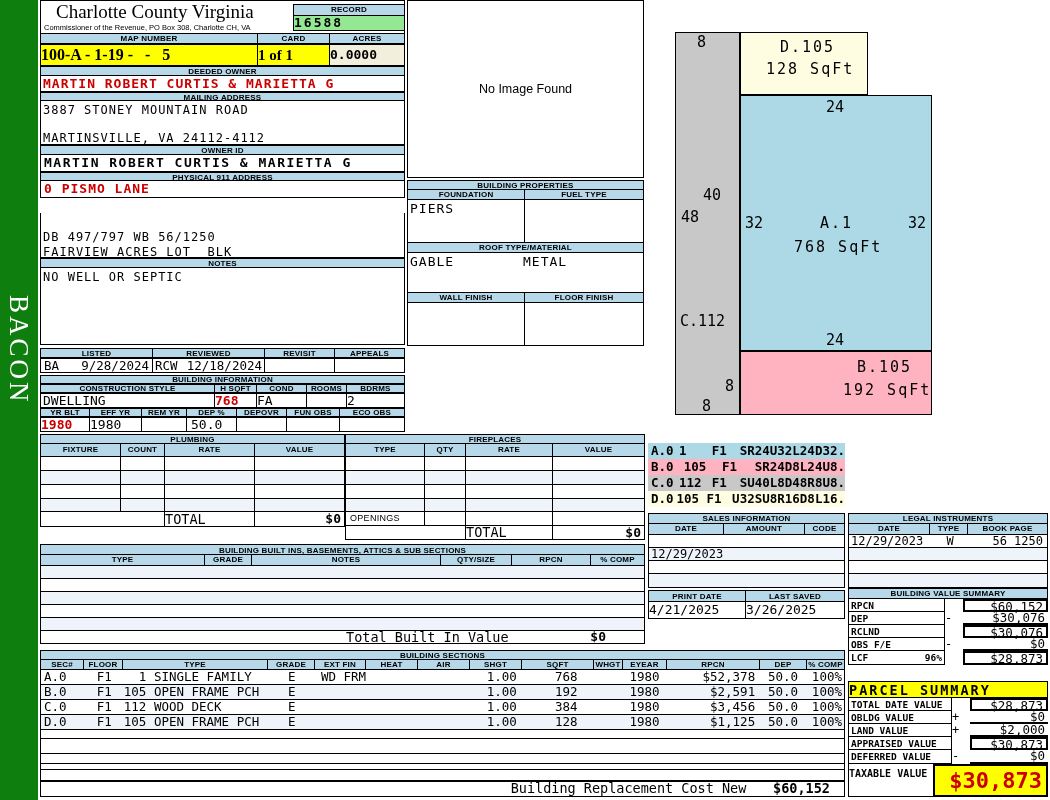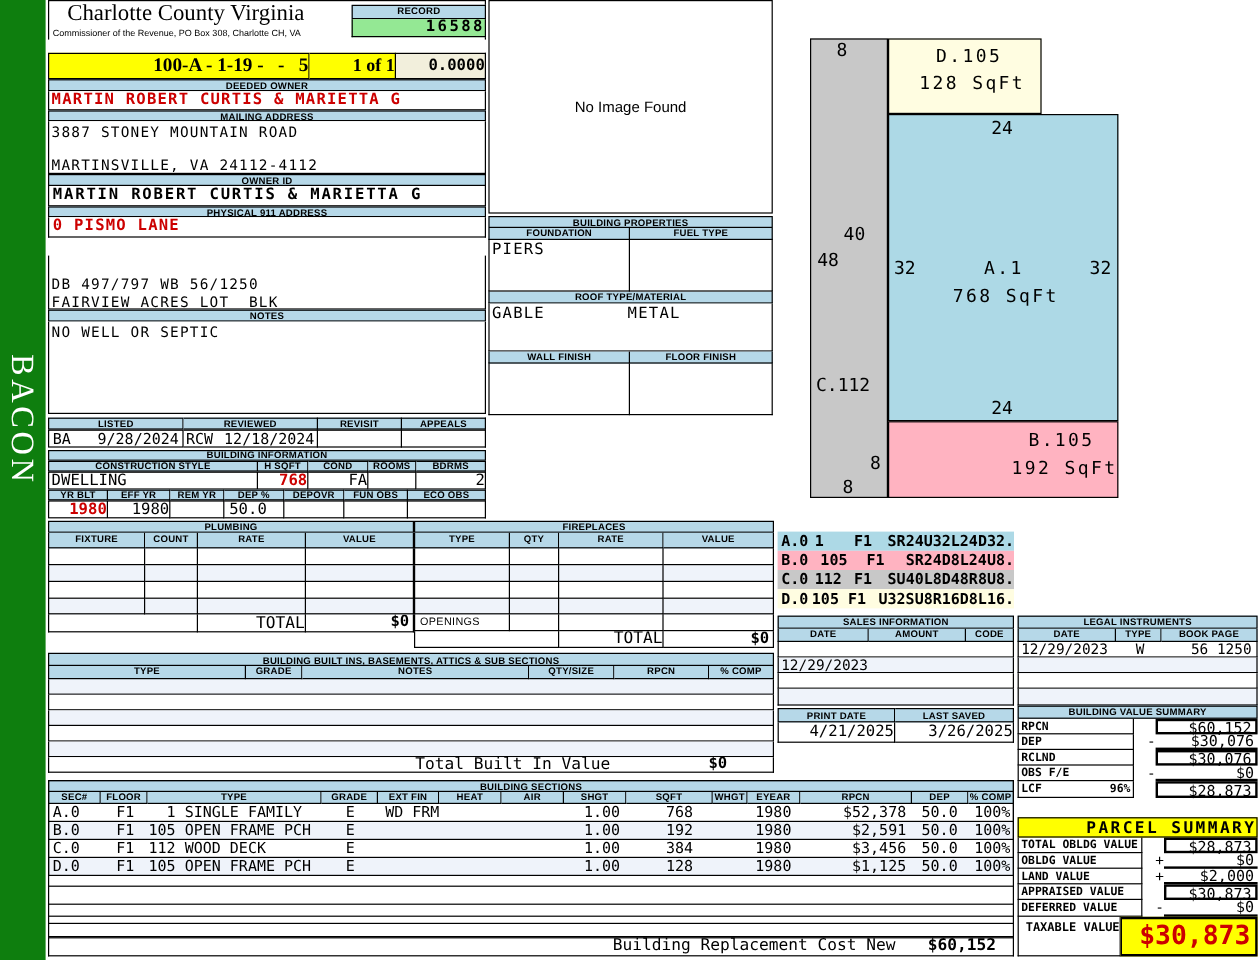--- a/index.html
+++ b/index.html
@@ -10,21 +10,21 @@
 *{box-sizing:border-box;margin:0;padding:0}
 body{margin:0;background:#fff}
 #page{position:relative;width:1050px;height:800px;background:#fff;font-family:"Liberation Sans",sans-serif;color:#000;overflow:hidden}
 .abs{position:absolute}
 .mono{font-family:"DejaVu Sans Mono","Liberation Mono",monospace}
 .hdr{background:var(--blue);border:1px solid #000;font:bold 8px "Liberation Sans",sans-serif;text-align:center;letter-spacing:.2px;line-height:10px;overflow:hidden}
 .box{border:1px solid #000;background:#fff}
 .flexr{display:flex}
 .c{border:1px solid #000;border-left:none;overflow:hidden}
 .c:first-child{border-left:1px solid #000}
-.tc{text-align:right}
+.tc{text-align:left}
 .tr{text-align:right}
 .bold{font-weight:bold}
 .red{color:var(--red)}
 .stripe{background:var(--stripe)}
 .sk{position:absolute;font:400 15px "DejaVu Sans Mono","Liberation Mono",monospace;white-space:pre}
 .skshape{position:absolute;border:1px solid #000}
 .legrow{display:flex;height:16px;font:bold 12.5px "DejaVu Sans Mono","Liberation Mono",monospace;line-height:16px}
 .legrow span{white-space:pre}
 .vrow{display:flex}
 .vlab{font:bold 9.5px "DejaVu Sans Mono","Liberation Mono",monospace;line-height:12px;padding:1px 2px;border:1px solid #000;border-top:none;display:flex;justify-content:space-between}
@@ -44,20 +44,25 @@
 
   <div class="abs box" style="left:40px;top:0;width:365px;height:33px;border-bottom:none">
     <div class="abs" style="left:15px;top:0;font:400 19px 'Liberation Serif','DejaVu Serif',serif">Charlotte County Virginia</div>
     <div class="abs" style="left:3px;top:22px;font:400 7.5px 'Liberation Sans',sans-serif">Commissioner of the Revenue, PO Box 308, Charlotte CH, VA</div>
     <div class="abs" style="left:252px;top:3px;width:112px">
       <div class="hdr" style="height:12px">RECORD</div>
       <div class="mono tc bold" style="height:15px;background:var(--recgrn);border:1px solid #000;border-top:none;font-size:13px;line-height:14px;letter-spacing:2px">16588</div>
     </div>
   </div>
 
+  <div class="abs flexr" style="left:40px;top:33px;width:365px;height:11px">
+    <div class="hdr c" style="width:218px">MAP NUMBER</div>
+    <div class="hdr c" style="width:72px">CARD</div>
+    <div class="hdr c" style="width:75px">ACRES</div>
+  </div>
   <div class="abs flexr" style="left:40px;top:44px;width:365px;height:22px">
     <div class="c tc" style="width:218px;background:var(--yel);font:600 16px 'Liberation Serif',serif;line-height:20px;white-space:pre">100-A - 1-19 -   -   5</div>
     <div class="c tc" style="width:72px;background:var(--yel);font:600 15px 'Liberation Serif',serif;line-height:20px">1 of 1</div>
     <div class="c tc mono bold" style="width:75px;background:var(--cream);font-size:13px;line-height:20px">0.0000</div>
   </div>
 
   <div class="abs hdr" style="left:40px;top:66px;width:365px;height:10px">DEEDED OWNER</div>
   <div class="abs box mono bold red" style="left:40px;top:76px;width:365px;height:16px;font-size:13px;line-height:15px;letter-spacing:1px;padding-left:2px;border-top:none">MARTIN ROBERT CURTIS &amp; MARIETTA G</div>
 
   <div class="abs hdr" style="left:40px;top:92px;width:365px;height:9px">MAILING ADDRESS</div>
@@ -499,21 +504,21 @@
         </div>
       <div class="mono tc" style="width:18px;font-size:12px;line-height:12px"></div>
       <div class="vval boxed" style="width:85px">$28,873</div>
     </div>
   </div>
 
   <div class="abs" style="left:848px;top:681px;width:200px">
     <div class="mono bold tc" style="height:17px;background:var(--yel);border:1px solid #000;font-size:13.5px;line-height:16px;letter-spacing:2px">PARCEL SUMMARY</div>
     <div class="vrow" style="height:13px">
       <div class="vlab" style="width:104px">
-          <span>TOTAL OBLDG VALUE</span>
+          <span>TOTAL DATE VALUE</span>
         </div>
       <div class="mono tc" style="width:18px;font-size:12px;line-height:12px"></div>
       <div class="vval boxed" style="width:78px">$28,873</div>
     </div>
     <div class="vrow" style="height:13px">
       <div class="vlab" style="width:104px">
           <span>OBLDG VALUE</span>
         </div>
       <div class="mono tc" style="width:18px;font-size:12px;line-height:12px">+</div>
       <div class="vval under" style="width:78px">$0</div>

